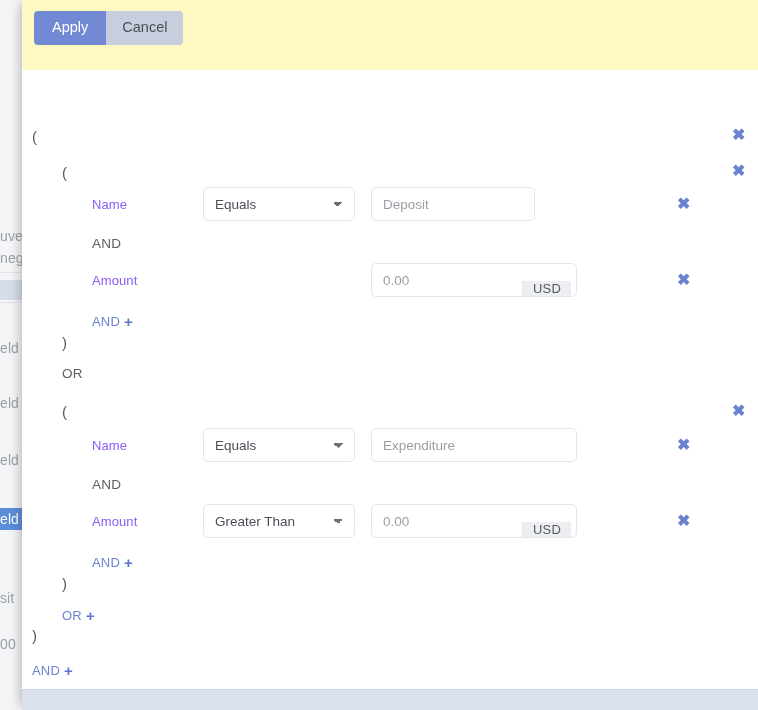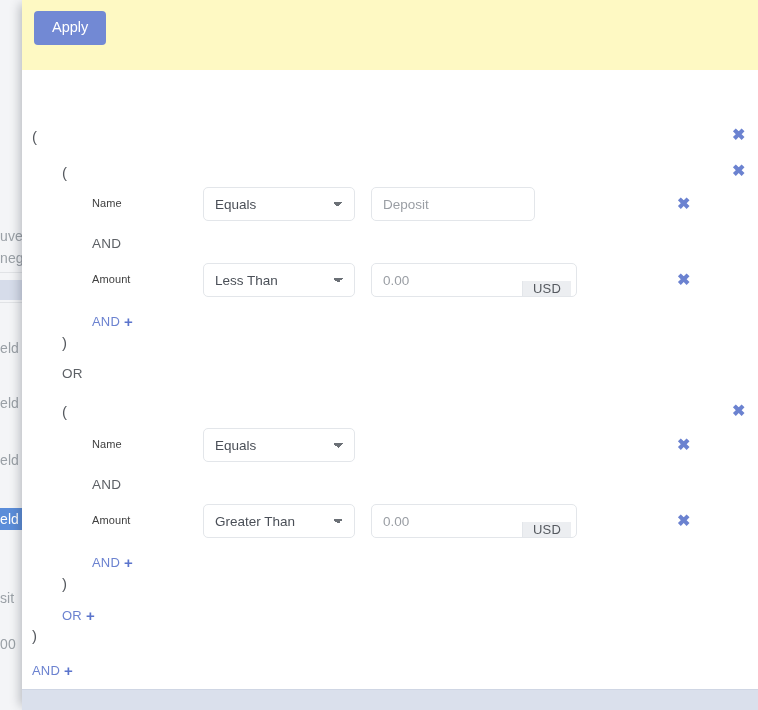--- a/index.html
+++ b/index.html
@@ -139,22 +139,22 @@
   }
   .add-link .plus {
     font-size: 15px;
     font-weight: bold;
     line-height: 1;
     color: #5b74cc;
   }
 
   .field-label {
     position: absolute;
-    font-size: 11px;
-    color: #404040;
+    font-size: 13px;
+    color: #8b5cf6;
     letter-spacing: .1px;
   }
 
   select.op-select {
     position: absolute;
     width: 152px;
     height: 34px;
     padding: 0 26px 0 11px;
     font-family: "Liberation Sans", sans-serif;
     font-size: 13.5px;
@@ -256,60 +256,61 @@
   </div>
   <div class="bg-frag" style="top:590px;">sit</div>
   <div class="bg-frag" style="top:636px;">00</div>
 </div>
 
 <div id="panel">
 
   <div id="panel-header">
     <div class="btn-group">
       <button class="btn btn-apply">Apply</button>
+      <button class="btn btn-cancel">Cancel</button>
     </div>
   </div>
 
   <div id="builder">
 
     <div class="paren" style="left:10px; top:59px;">(</div>
     <div class="del-x" style="left:710px; top:57px;">✖</div>
 
     <div class="paren" style="left:40px; top:95px;">(</div>
     <div class="del-x" style="left:710px; top:93px;">✖</div>
 
     <div class="field-label" style="left:70px; top:127px;">Name</div>
     <select class="op-select" style="left:181px; top:117px;"><option value="Equals">Equals</option><option value="Not Equals">Not Equals</option><option value="Contains">Contains</option><option value="Starts With">Starts With</option></select>
     <input class="value-input" style="left: 349px; top: 117px; width: 164px;" type="text" placeholder="Deposit">
     <div class="del-x" style="left:655px; top:126px;">✖</div>
 
     <div class="joiner" style="left:70px; top:166px;">AND</div>
 
     <div class="field-label" style="left:70px; top:203px;">Amount</div>
-    <select class="op-select" style="left:181px; top:193px;"><option value="Equals">Equals</option><option value="Less Than" selected="">Less Than</option><option value="Greater Than">Greater Than</option><option value="Between">Between</option></select>
     <div class="input-group" style="left:349px; top:193px; width:206px;">
       <input type="text" placeholder="0.00" style="">
       <div class="suffix">USD</div>
     </div>
     <div class="del-x" style="left:655px; top:202px;">✖</div>
 
     <div class="add-link" style="left:70px; top:244px;">
       <span>AND</span>
       <span class="plus">+</span>
     </div>
 
     <div class="paren" style="left:40px; top:265px;">)</div>
 
     <div class="joiner" style="left:40px; top:296px;">OR</div>
 
     <div class="paren" style="left:40px; top:334px;">(</div>
     <div class="del-x" style="left:710px; top:333px;">✖</div>
 
     <div class="field-label" style="left:70px; top:368px;">Name</div>
     <select class="op-select" style="left:181px; top:358px;"><option value="Equals">Equals</option><option value="Not Equals">Not Equals</option><option value="Contains">Contains</option><option value="Starts With">Starts With</option></select>
+    <input class="value-input" style="left: 349px; top: 358px; width: 206px;" type="text" placeholder="Expenditure">
     <div class="del-x" style="left:655px; top:367px;">✖</div>
 
     <div class="joiner" style="left:70px; top:407px;">AND</div>
 
     <div class="field-label" style="left:70px; top:444px;">Amount</div>
     <select class="op-select" style="left:181px; top:434px;"><option value="Equals">Equals</option><option value="Less Than">Less Than</option><option value="Greater Than" selected="">Greater Than</option><option value="Between">Between</option></select>
     <div class="input-group" style="left:349px; top:434px; width:206px;">
       <input type="text" placeholder="0.00" style="">
       <div class="suffix">USD</div>
     </div>

